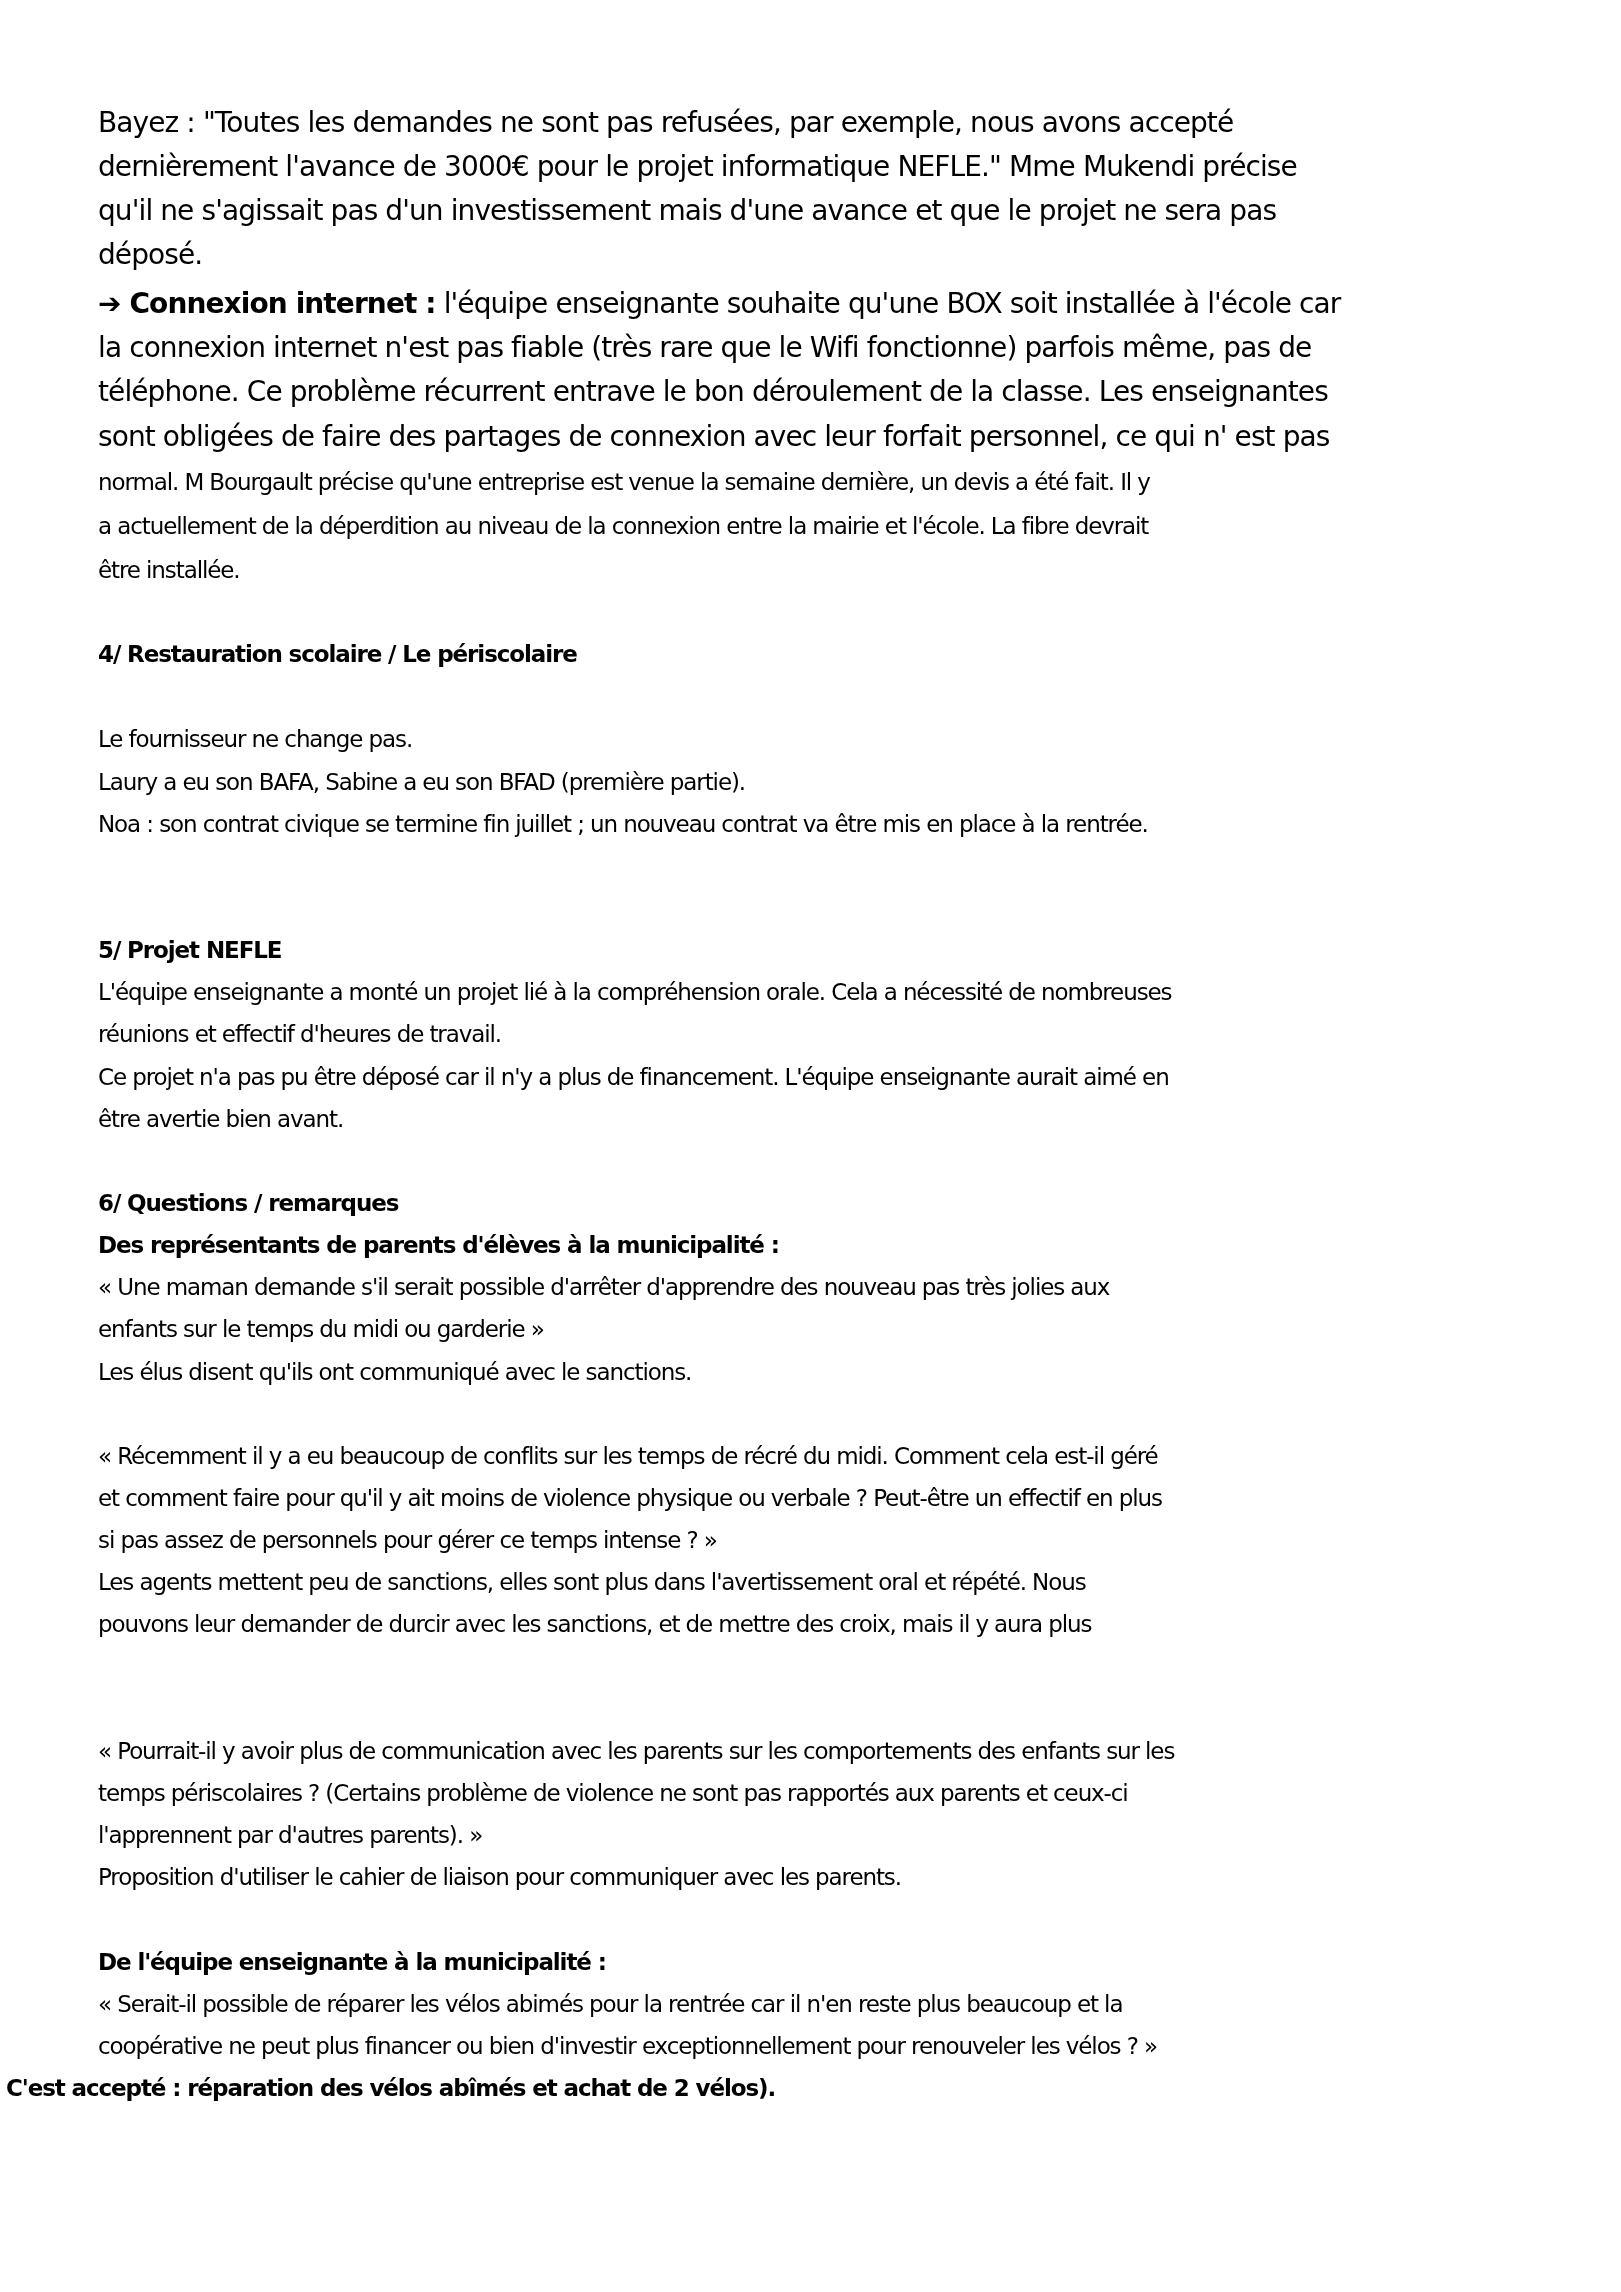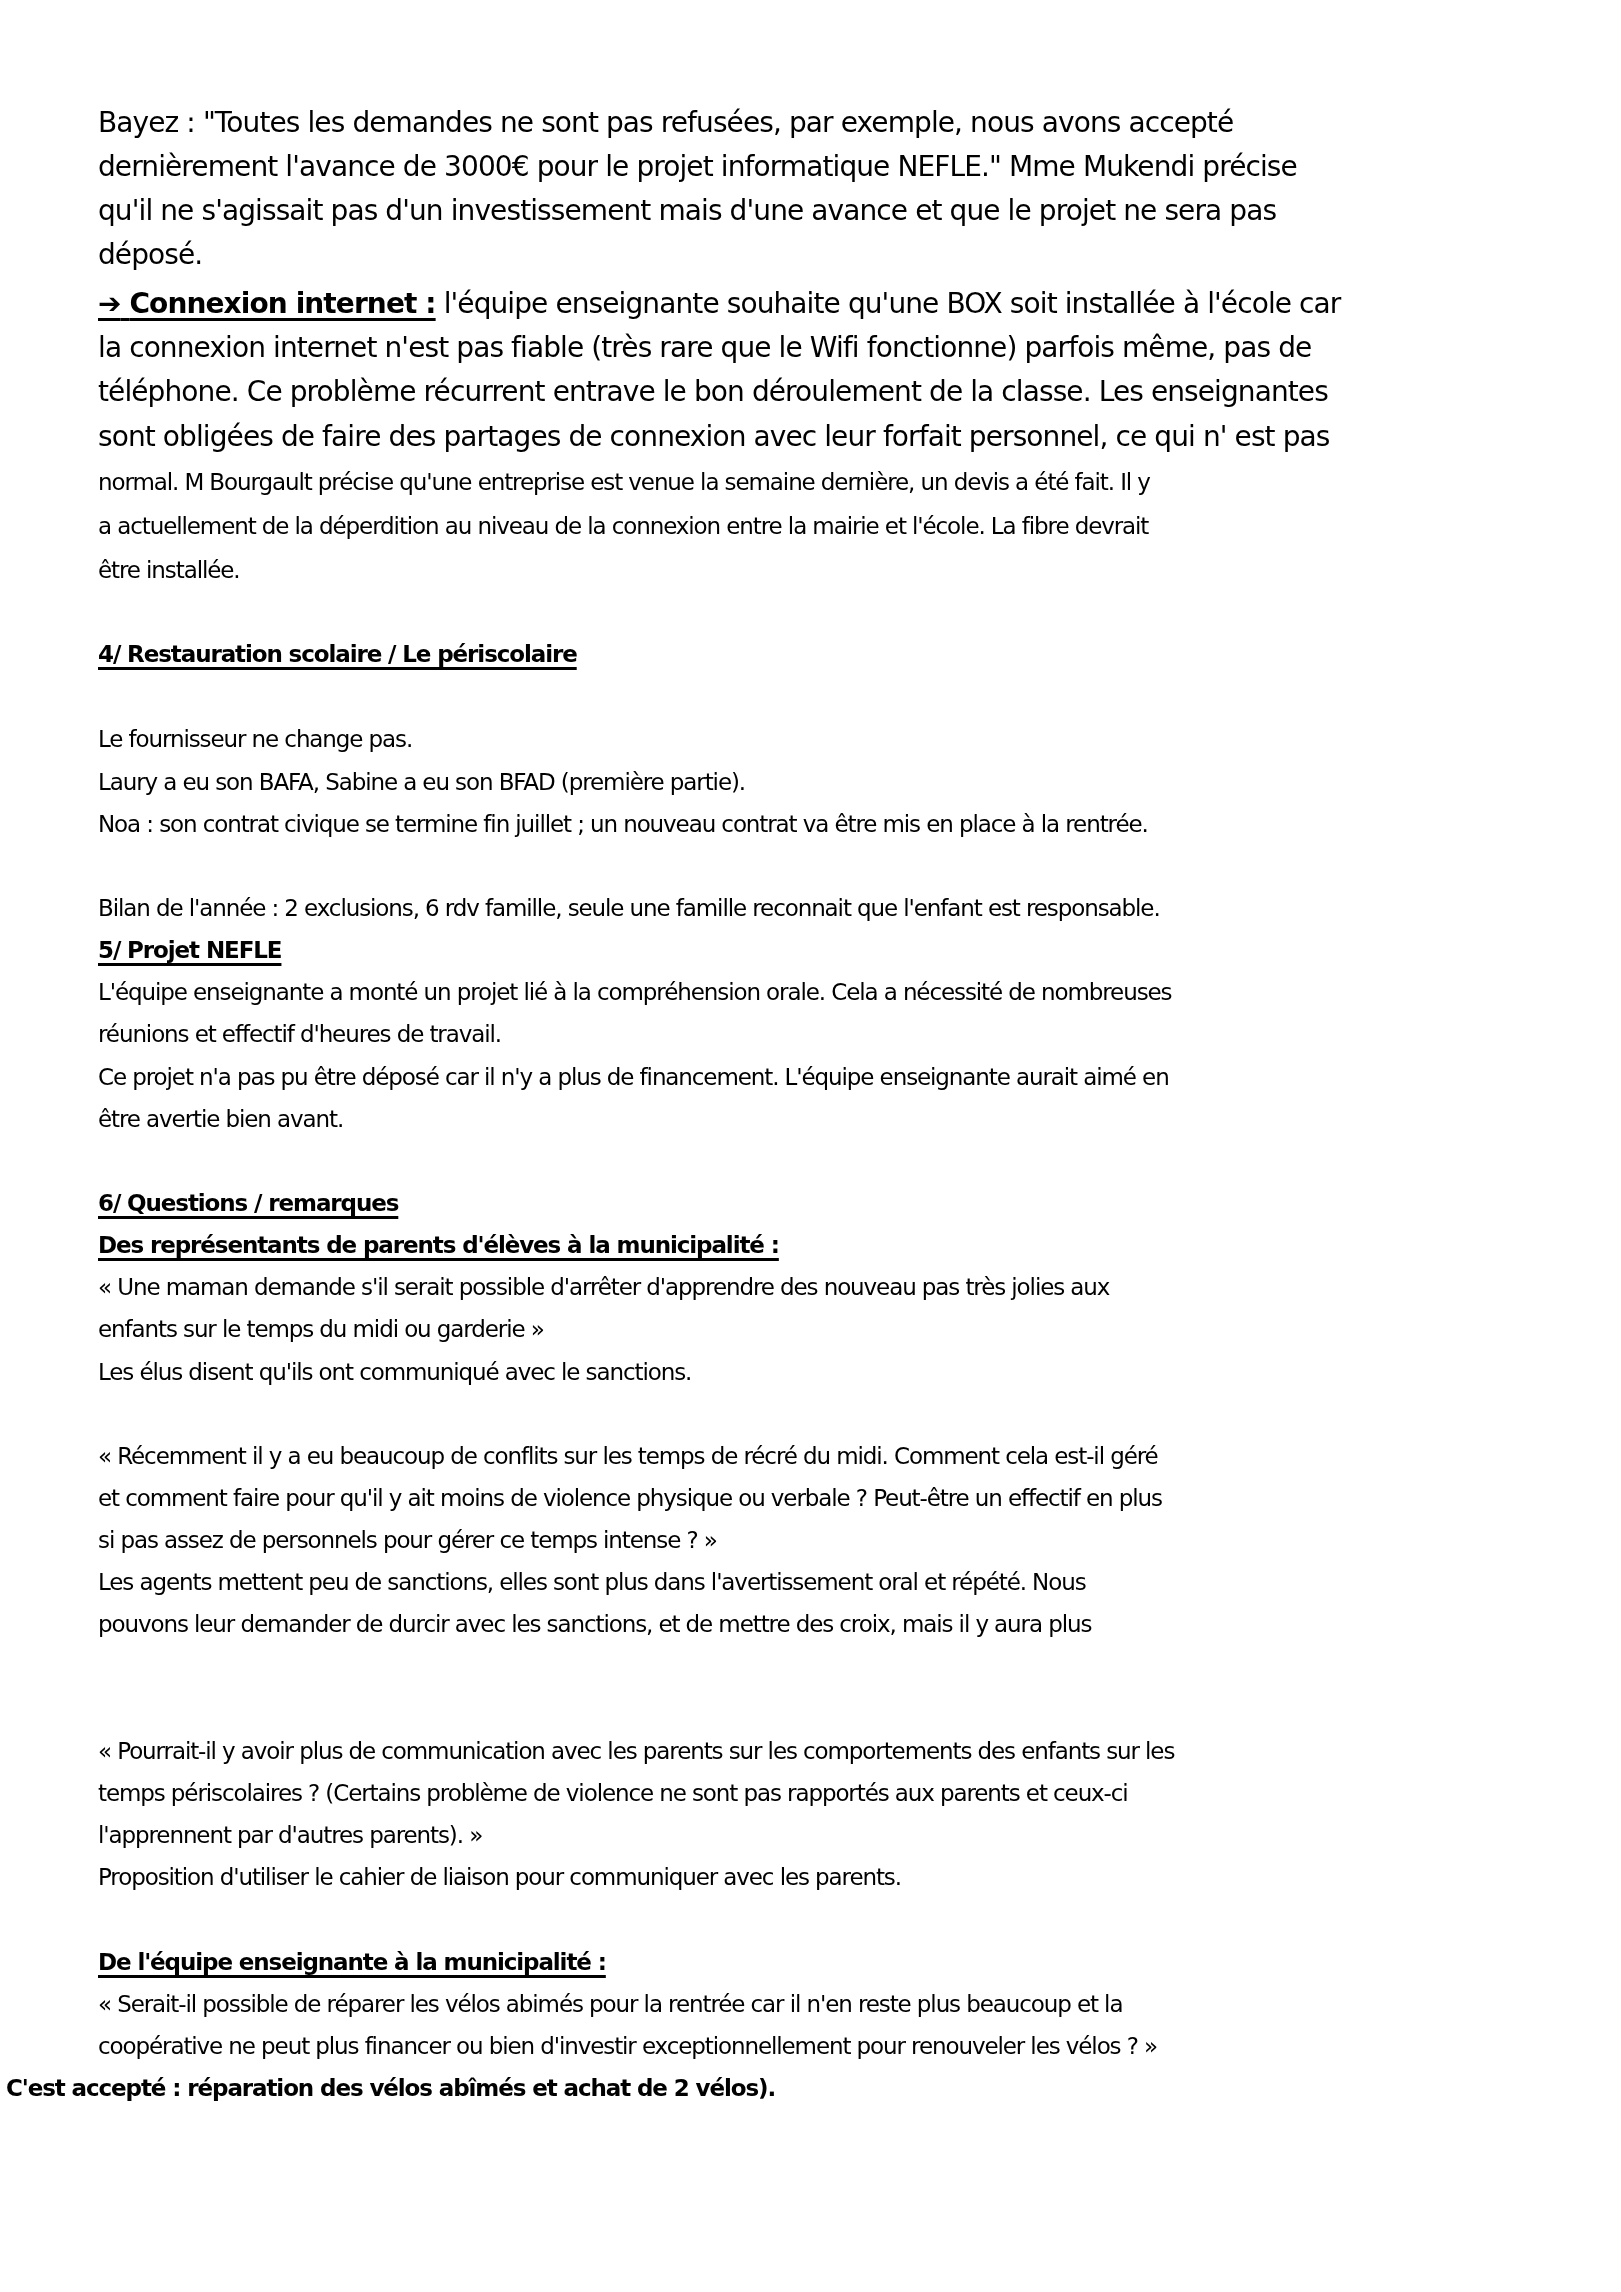--- a/index.html
+++ b/index.html
@@ -3,21 +3,21 @@
 <meta charset="utf-8">
 <style>
   html, body { margin: 0; padding: 0; background: #ffffff; }
   body { width: 1621px; height: 2293px; position: relative; overflow: hidden;
          font-family: "DejaVu Sans", sans-serif; color: #000; }
   .page { position: absolute; left: 0; top: 0; width: 1621px; height: 2293px; background: #fff; }
   .ln { position: absolute; left: 98px; font-size: 28px; line-height: 39px; white-space: nowrap;
         letter-spacing: -0.9px; transform-origin: left top; }
   .ln.sm { font-size: 23px; letter-spacing: -1.1px; }
   .b { font-weight: bold; }
-  .u { text-decoration: underline; text-decoration-thickness: 2.9px; text-underline-offset: 4.9px; }
+  .u { text-decoration-thickness: 2.9px; text-underline-offset: 4.9px; }
   .center { left: 6px; width: 1621px; }
   .arrow { font-weight: bold; }
 </style>
 </head>
 <body>
 
 <div class="page">
 
   <div class="ln" style="top:103px">Bayez : "Toutes les demandes ne sont pas refusées, par exemple, nous avons accepté</div>
   <div class="ln" style="top:147px">dernièrement l'avance de 3000€ pour le projet informatique NEFLE." Mme Mukendi précise</div>
@@ -31,21 +31,20 @@
   <div class="ln" style="top:372px">téléphone. Ce problème récurrent entrave le bon déroulement de la classe. Les enseignantes</div>
   <div class="ln" style="top:417px">sont obligées de faire des partages de connexion avec leur forfait personnel, ce qui n' est pas</div>
   <div class="ln sm" style="top:463px">normal. M Bourgault précise qu'une entreprise est venue la semaine dernière, un devis a été fait. Il y</div>
   <div class="ln sm" style="top:507px">a actuellement de la déperdition au niveau de la connexion entre la mairie et l'école. La fibre devrait</div>
   <div class="ln sm" style="top:551px">être installée.</div>
 
   <div class="ln b u sm" style="top:635px">4/ Restauration scolaire / Le périscolaire</div>
   <div class="ln sm" style="top:720px">Le fournisseur ne change pas.</div>
   <div class="ln sm" style="top:763px">Laury a eu son BAFA, Sabine a eu son BFAD (première partie).</div>
   <div class="ln sm" style="top:805px">Noa : son contrat civique se termine fin juillet ; un nouveau contrat va être mis en place à la rentrée.</div>
-  <div class="ln sm" style="top:889px">Bilan de l'année : 2 exclusions, 6 rdv famille, seule une famille reconnait que l'enfant est responsable.</div>
 
   <div class="ln b u sm" style="top:931px">5/ Projet NEFLE</div>
   <div class="ln sm" style="top:973px">L'équipe enseignante a monté un projet lié à la compréhension orale. Cela a nécessité de nombreuses</div>
   <div class="ln sm" style="top:1015px">réunions et effectif d'heures de travail.</div>
   <div class="ln sm" style="top:1058px">Ce projet n'a pas pu être déposé car il n'y a plus de financement. L'équipe enseignante aurait aimé en</div>
   <div class="ln sm" style="top:1100px">être avertie bien avant.</div>
 
   <div class="ln b u sm" style="top:1184px">6/ Questions / remarques</div>
   <div class="ln b u sm" style="top:1226px">Des représentants de parents d'élèves à la municipalité :</div>
   <div class="ln sm" style="top:1268px">« Une maman demande s'il serait possible d'arrêter d'apprendre des nouveau pas très jolies aux</div>

